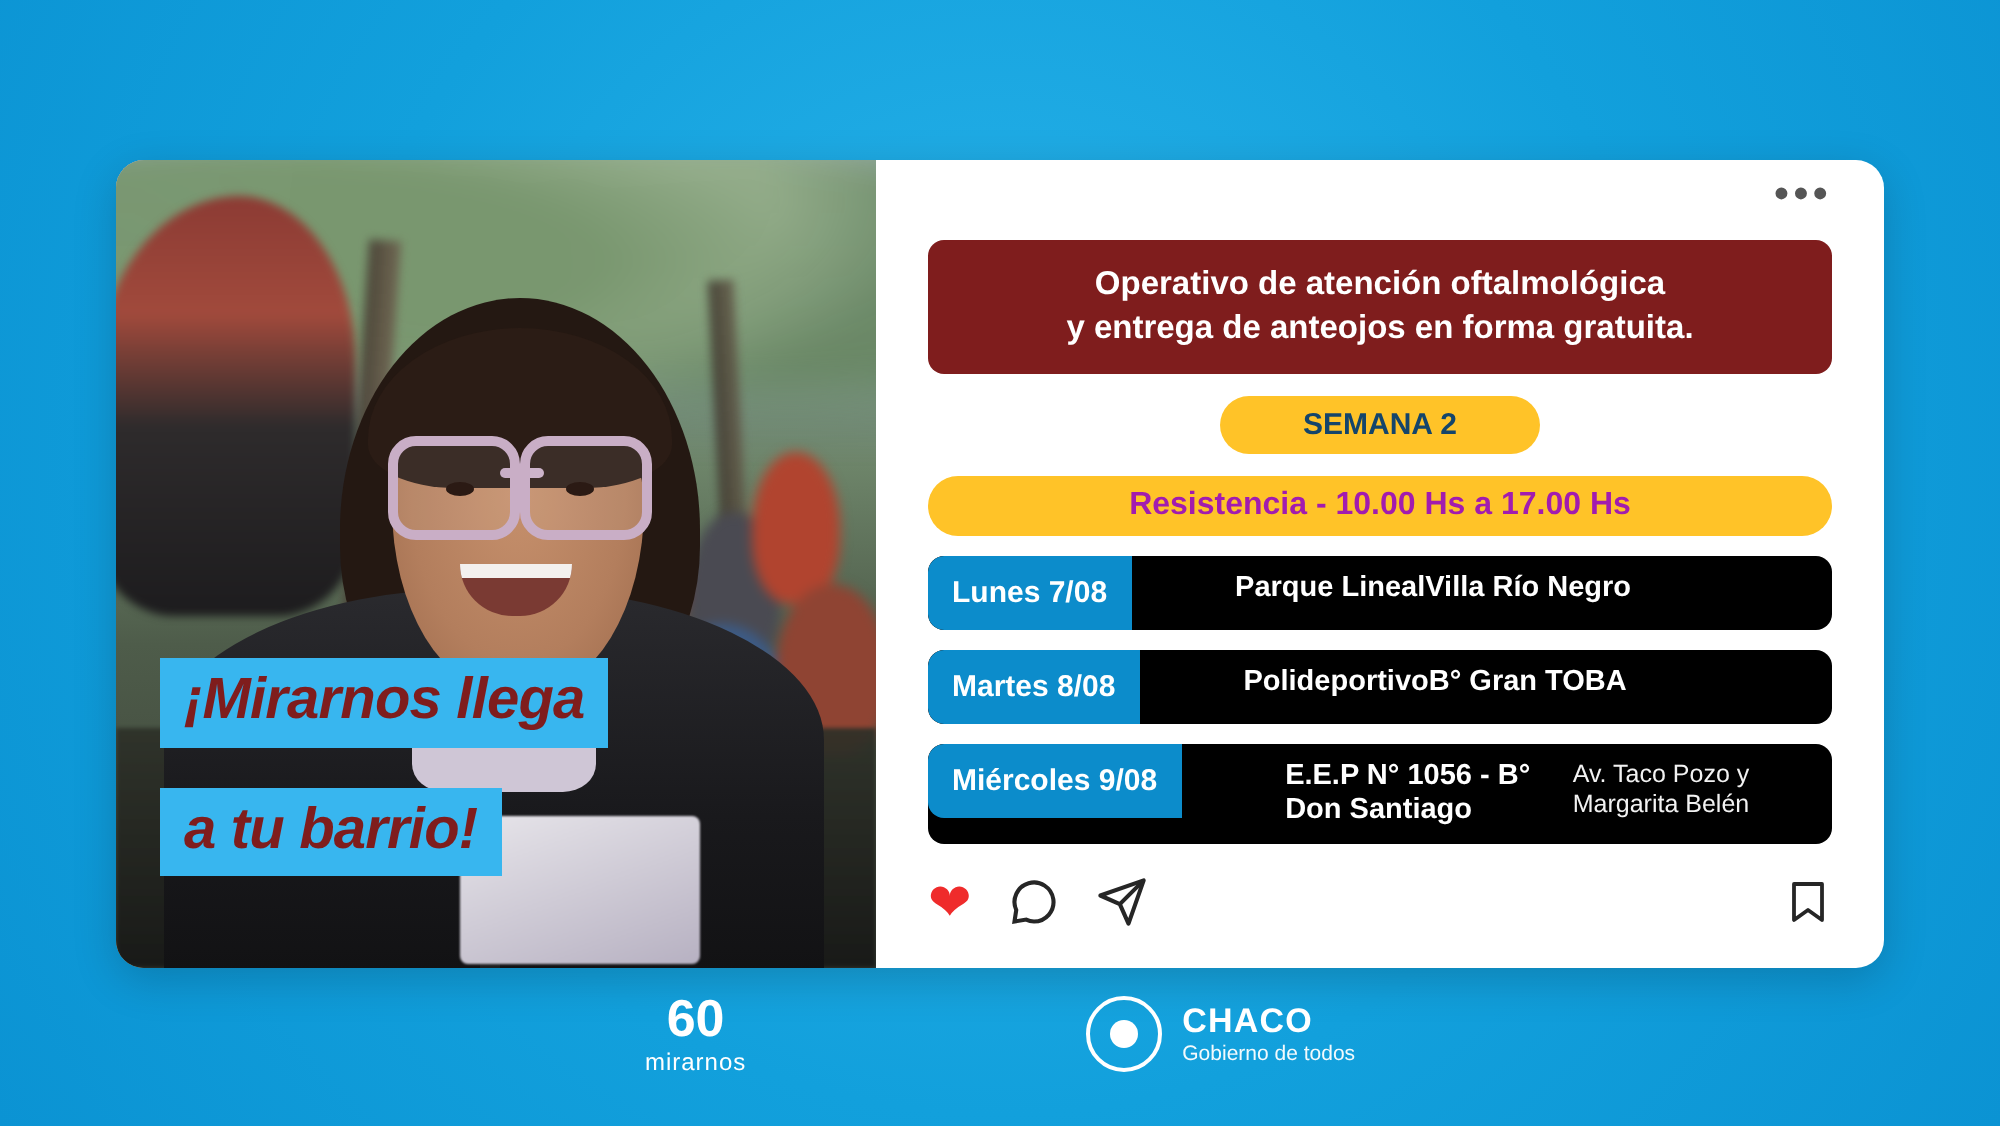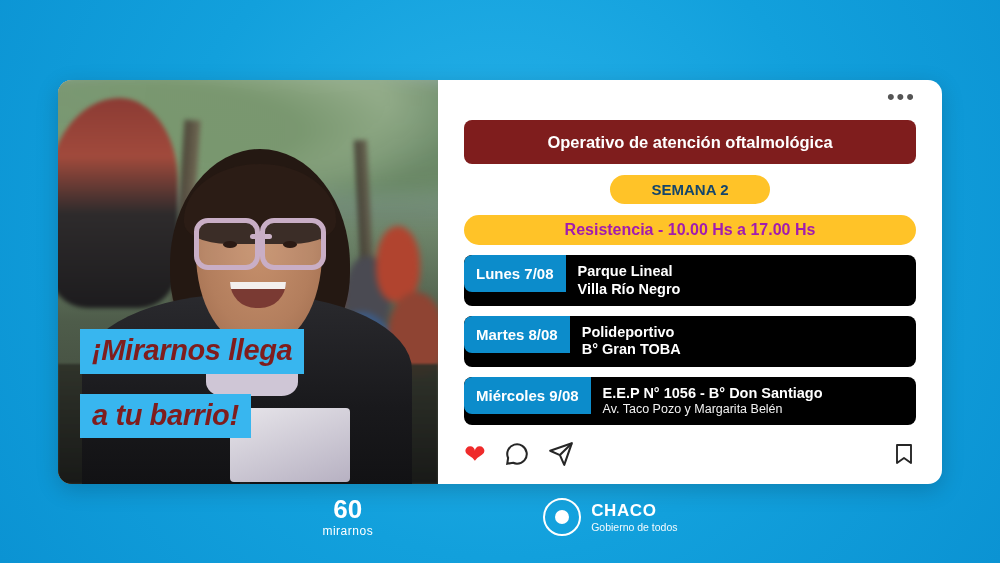--- a/index.html
+++ b/index.html
@@ -268,22 +268,23 @@
     align-items: center;
     border-radius: 8px 0 0 8px;
   }
   .row .place {
     color: #ffffff;
     font-weight: bold;
     font-size: 14.5px;
     line-height: 1.2;
     padding: 8px 12px;
     display: flex;
-    flex-direction: column;
+    flex-direction: row;
     justify-content: center;
+    margin-left: 40px;
   }
   .row .place .sub {
     font-weight: normal;
     font-size: 12.5px;
     opacity: .95;
   }
 
   .actions {
     display: flex;
     align-items: center;
@@ -398,20 +399,21 @@
         <div class="ribbon second">a tu barrio!</div>
       </div>
     </div>
 
     <div class="panel">
 
       <div class="dots">•••</div>
 
       <div class="headline">
         <div>Operativo de atención oftalmológica</div>
+        <div>y entrega de anteojos en forma gratuita.</div>
       </div>
 
       <div class="pill-yellow small">SEMANA 2</div>
       <div class="pill-yellow wide">Resistencia - 10.00 Hs a 17.00 Hs</div>
 
       <div class="row">
         <div class="date">Lunes 7/08</div>
         <div class="place">
           <span>Parque Lineal</span>
           <span>Villa Río Negro</span>

